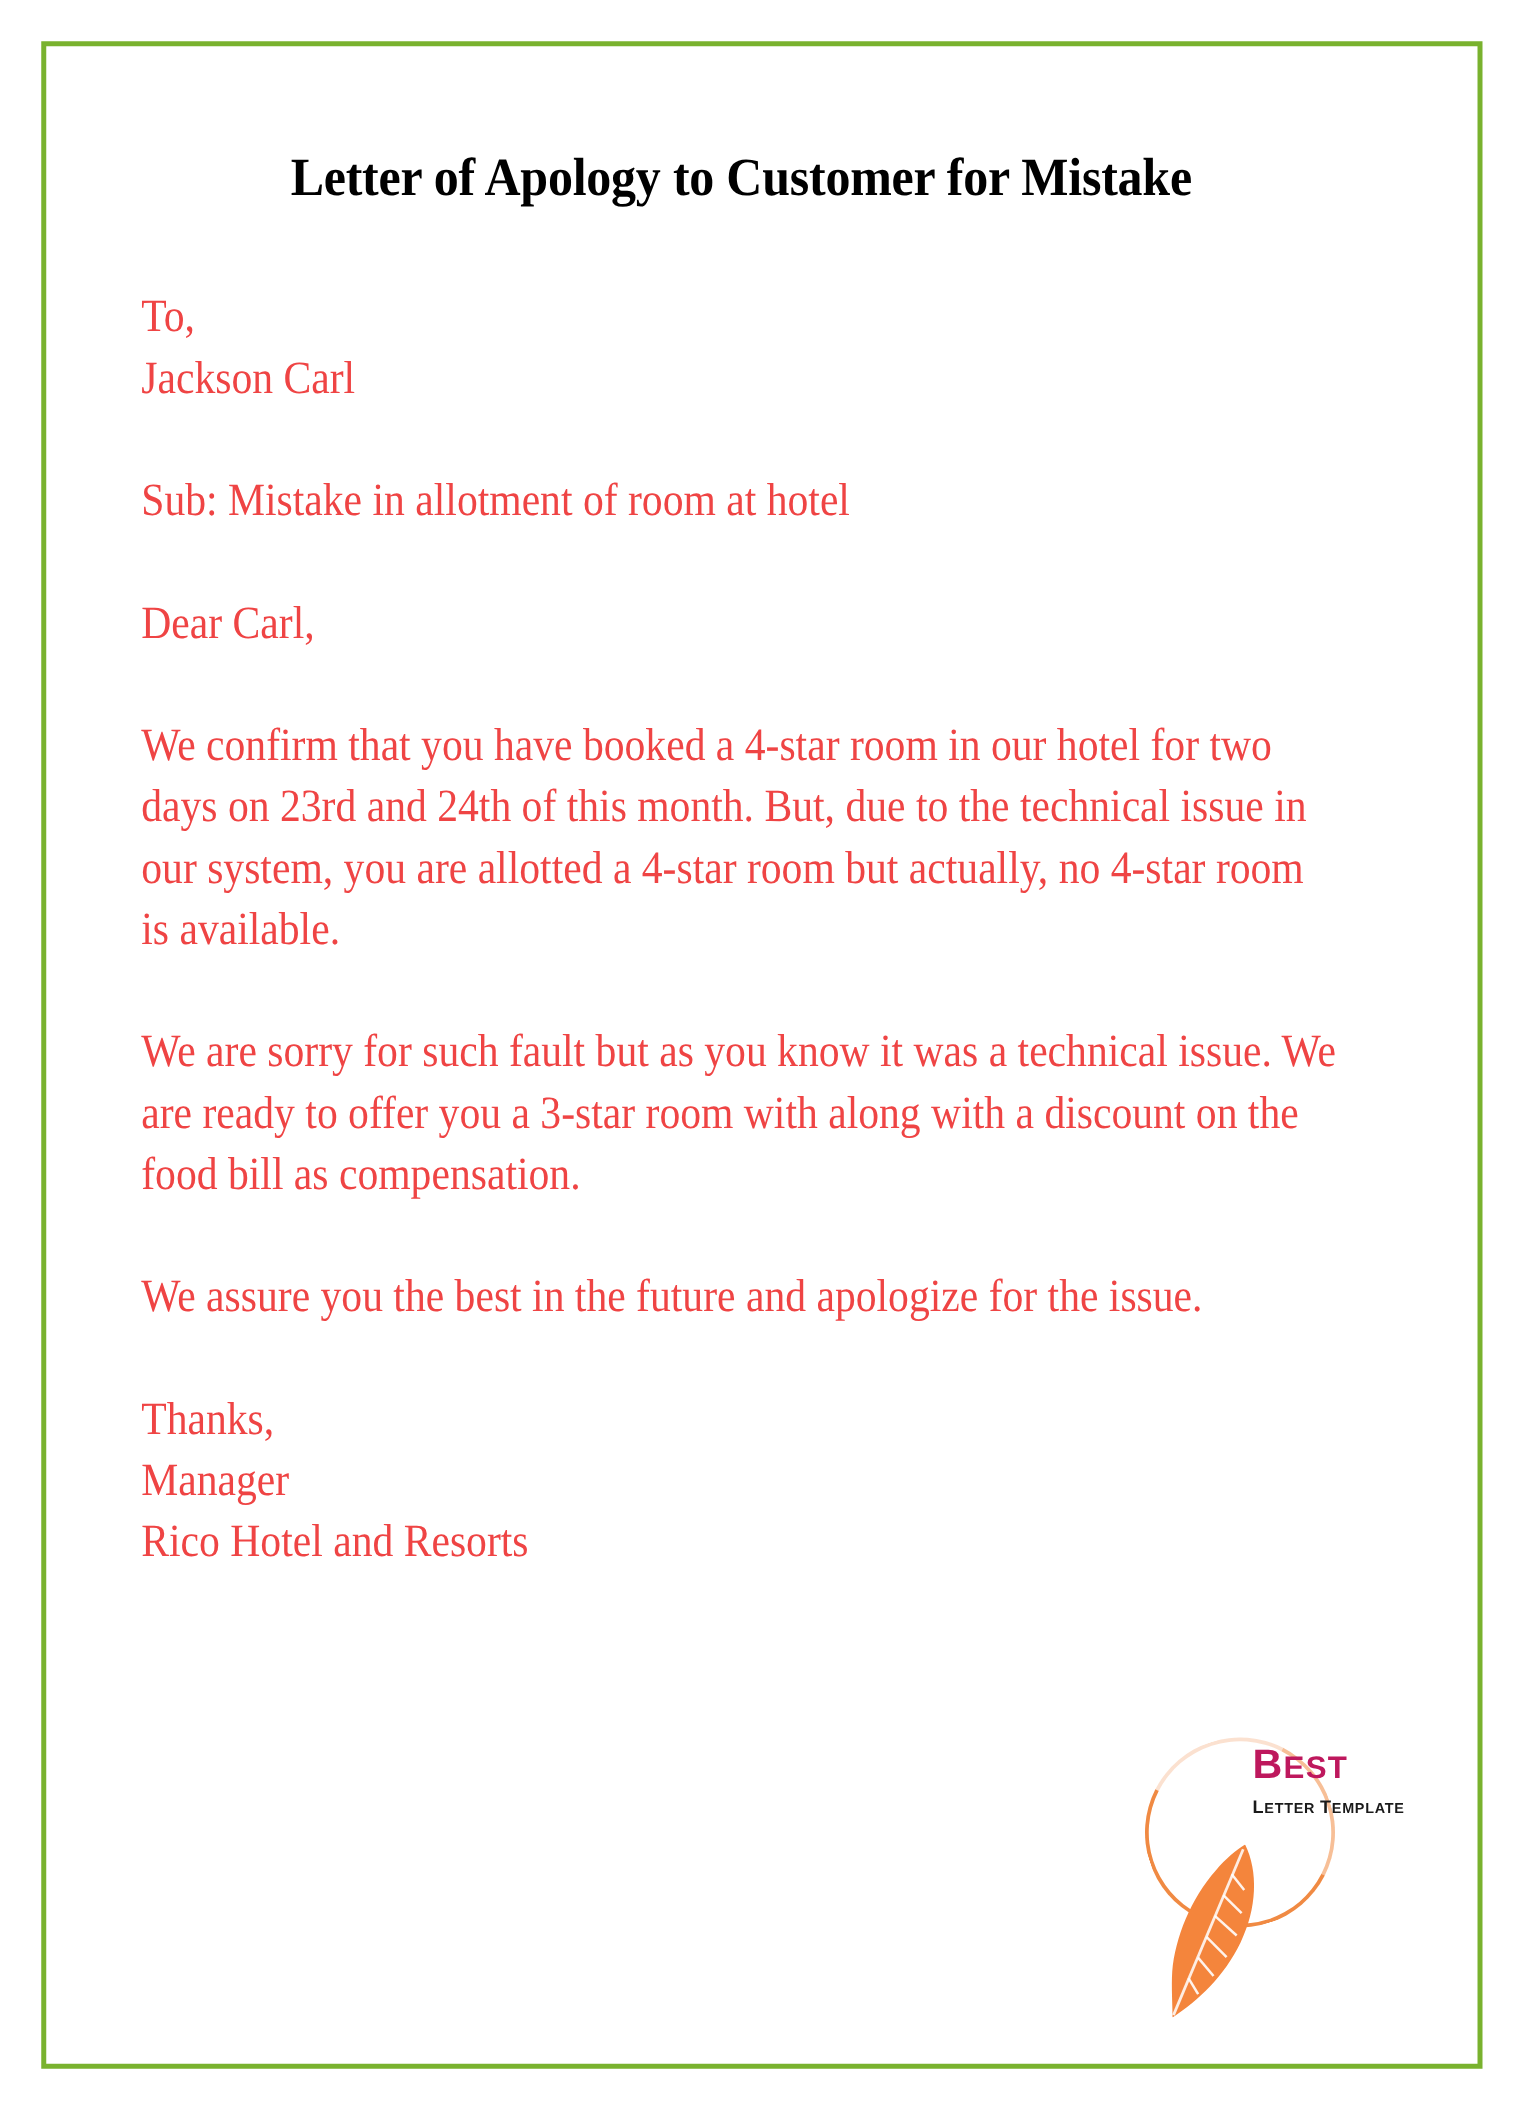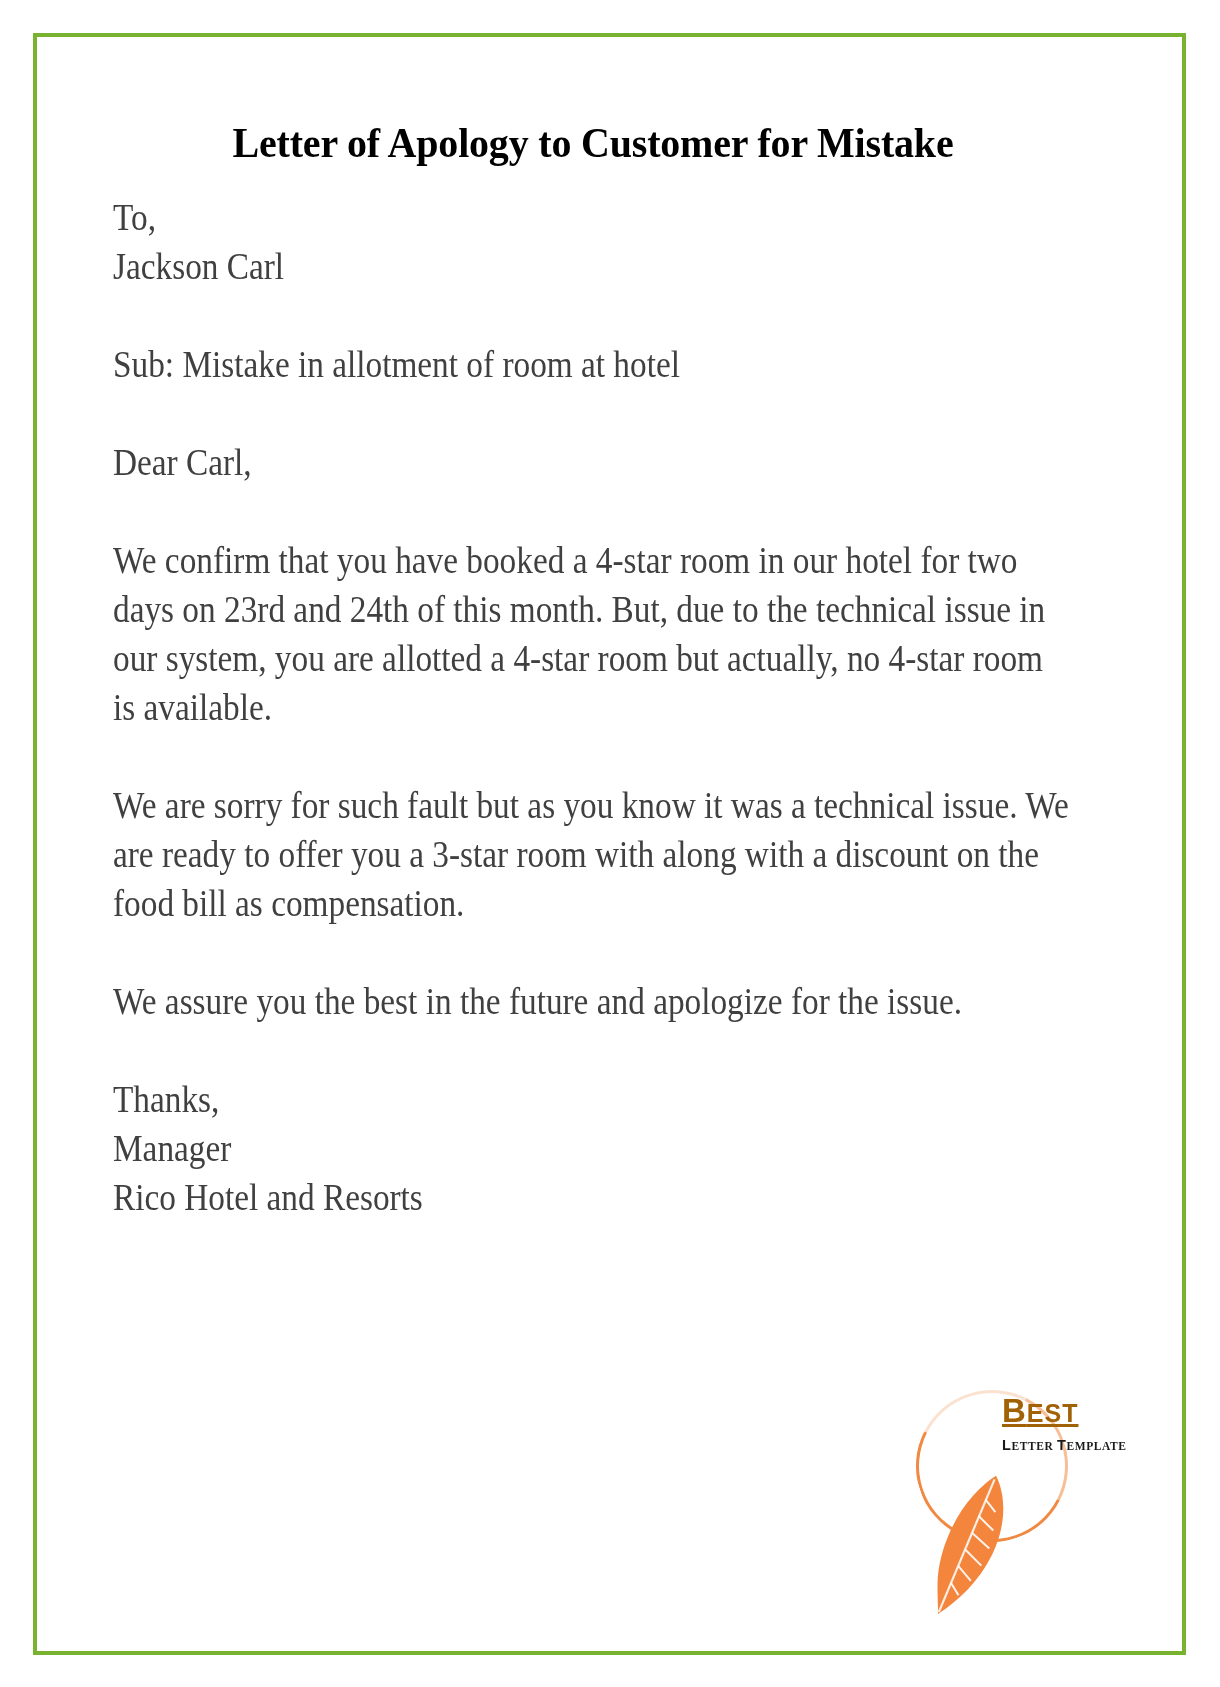--- a/index.html
+++ b/index.html
@@ -52,24 +52,24 @@
     color: #000000;
     letter-spacing: -0.2px;
     margin: 0;
     padding: 0 0 0 0;
     transform: scaleX(0.93);
     transform-origin: center top;
     white-space: nowrap;
   }
 
   .letter-body {
-    margin-top: 26px;
+    margin-top: 62px;
     font-size: 37px;
     line-height: 49px;
-    color: #404040;
+    color: #ef4444;
   }
 
   .block {
     transform: scaleX(0.90);
     transform-origin: left top;
     width: 111%;
   }
 
   .para {
     margin: 0 0 49px 0;
@@ -112,41 +112,39 @@
     position: absolute;
     left: 86px;
     top: 22px;
     width: 120px;
     text-align: left;
   }
   .logo-best {
     font-family: "Liberation Sans", sans-serif;
     font-weight: bold;
     font-size: 33px;
-    color: #a16207;
+    color: #be185d;
     letter-spacing: 1px;
     line-height: 34px;
-    text-decoration: underline;
   }
   .logo-best .small-caps {
     font-size: 25px;
   }
   .logo-sub {
     font-family: "Liberation Sans", sans-serif;
     font-weight: bold;
     font-size: 14.5px;
     color: #1a1a1a;
     letter-spacing: 0.6px;
     line-height: 18px;
     margin-top: 6px;
     white-space: nowrap;
   }
   .logo-sub .small-caps {
     font-size: 11.5px;
-    font-family: Liberation Serif, serif;
   }
 </style>
 </head>
 <body>
 
 <div class="page">
 
   <div class="border-frame"></div>
 
   <div class="content">

